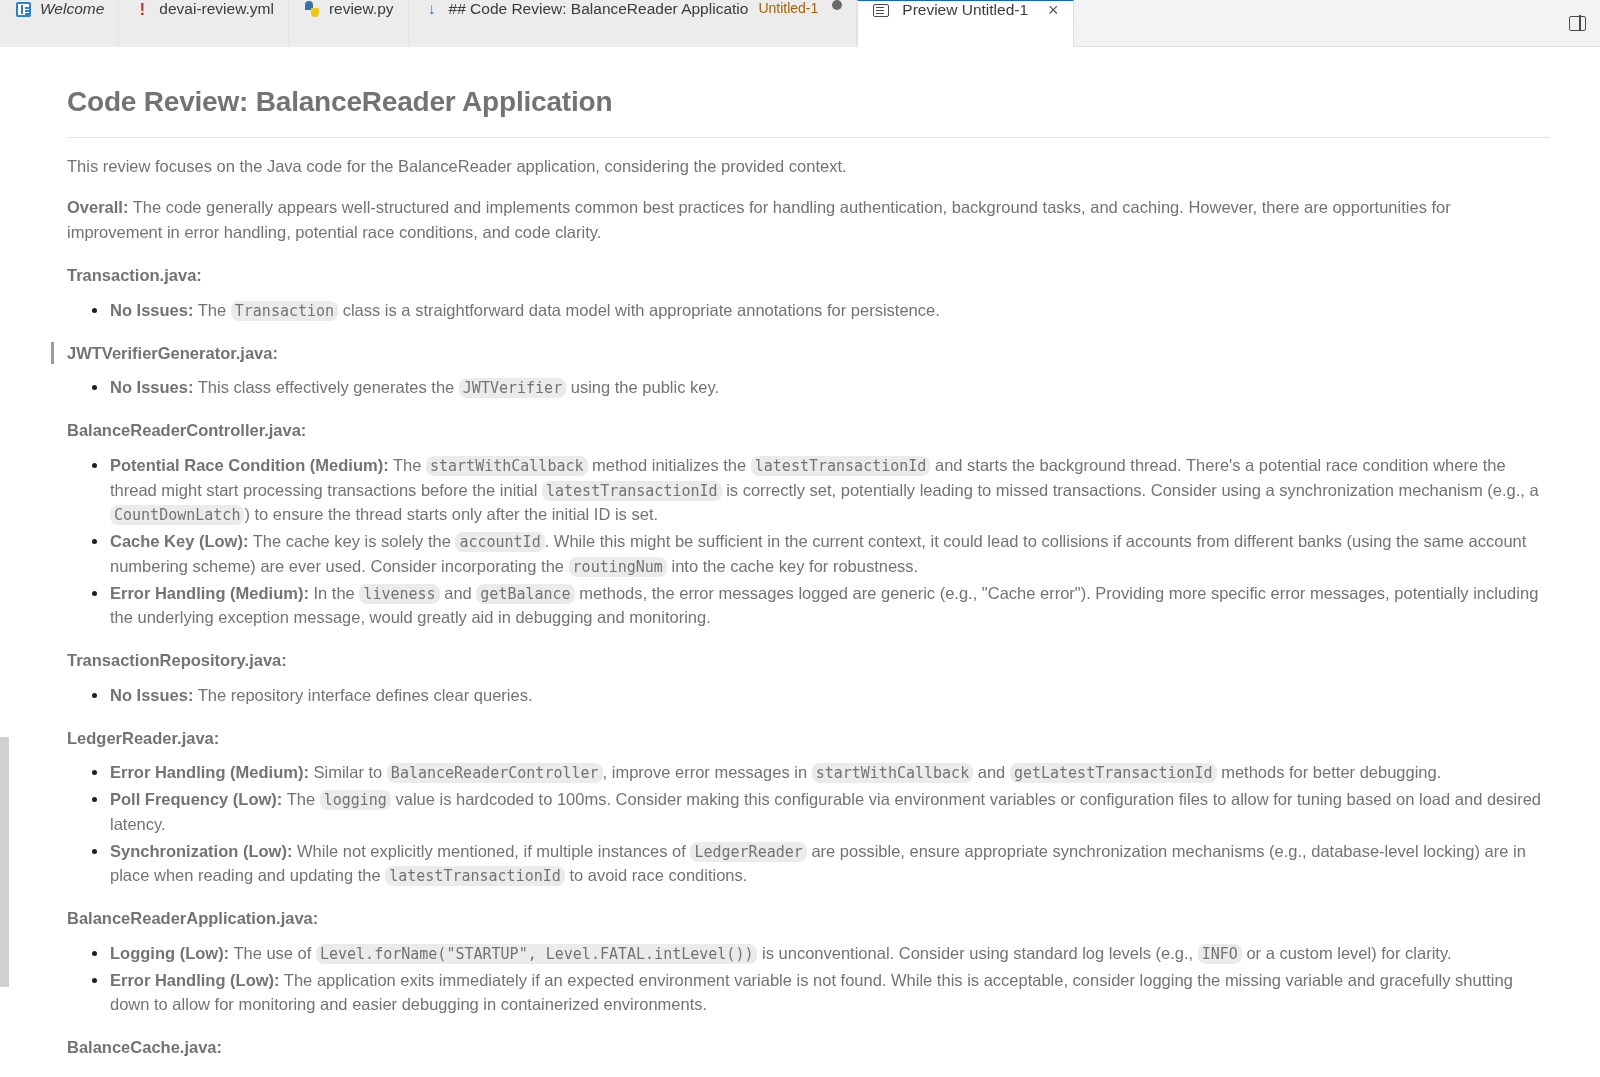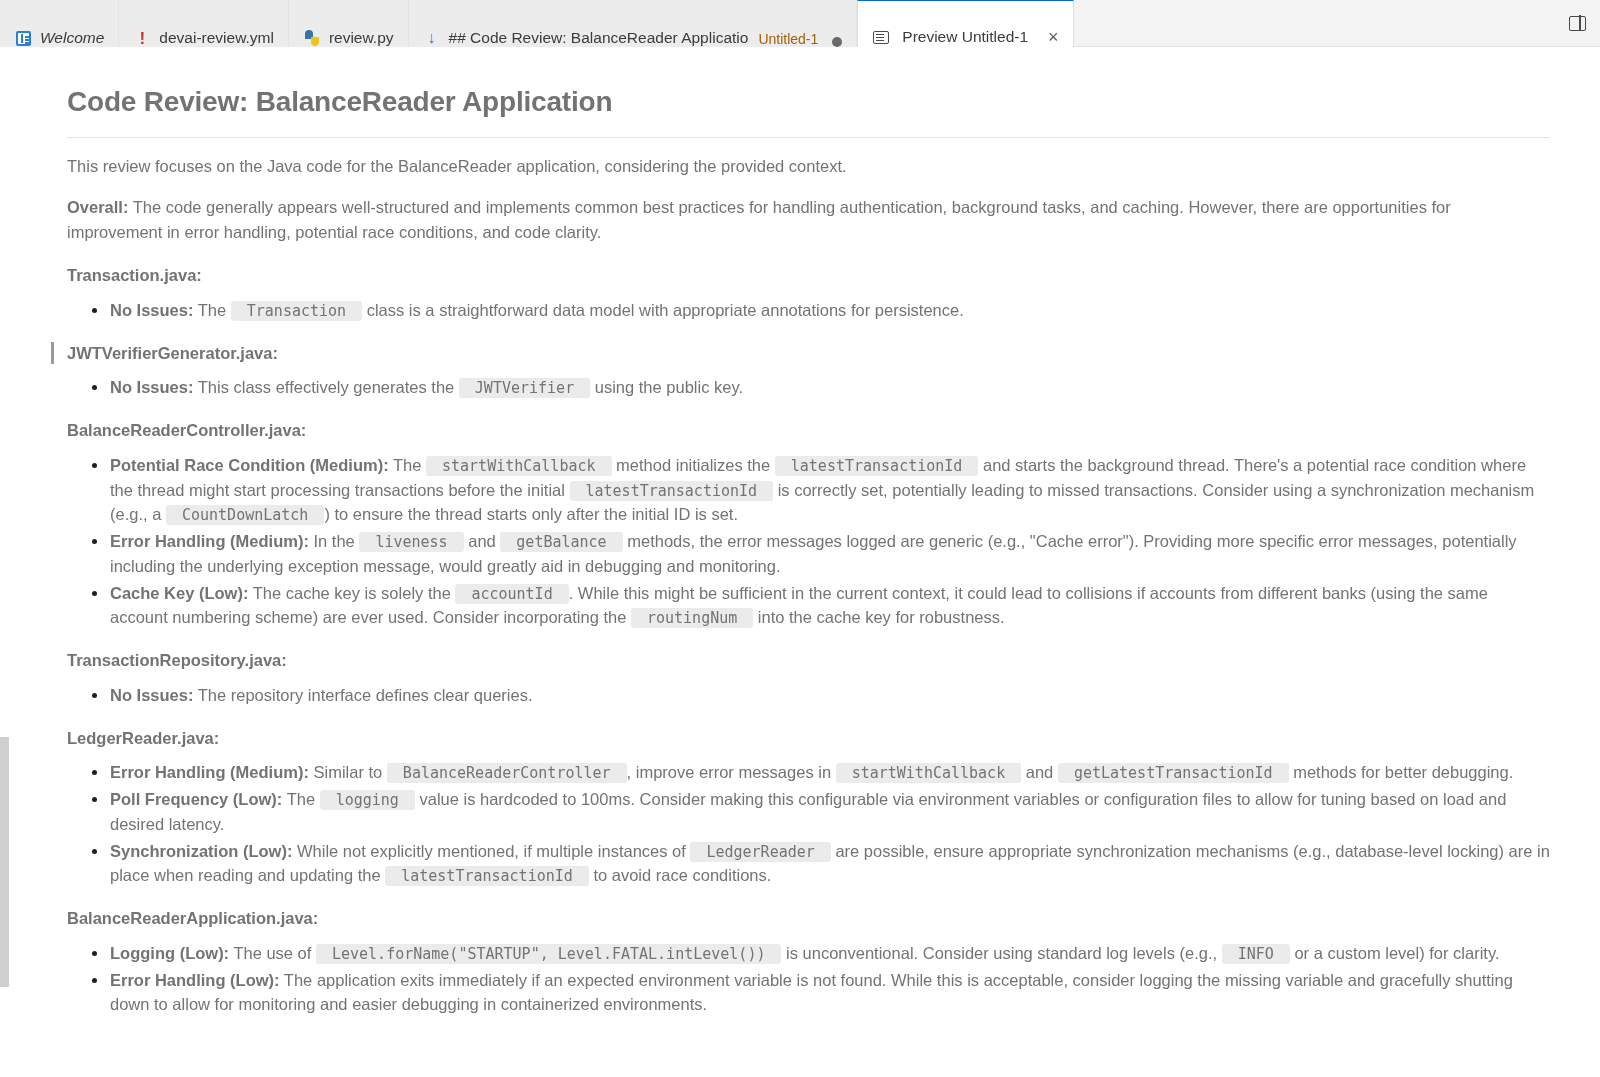--- a/index.html
+++ b/index.html
@@ -15,21 +15,21 @@
   .tabbar {
     display: flex;
     align-items: stretch;
     height: 47px;
     background: #f3f3f3;
     border-bottom: 1px solid #e0e0e0;
     position: relative;
   }
   .tab {
     display: flex;
-    align-items: flex-end;
+    align-items: flex-start;
     gap: 8px;
     padding: 0 14px;
     height: 47px;
     font-size: 16px;
     color: #3b3b3b;
     border-right: 1px solid #e3e3e3;
     background: #ececec;
     white-space: nowrap;
     cursor: pointer;
     position: relative;
@@ -190,22 +190,22 @@
     position: absolute;
     left: -18px; top: 10px;
     width: 5px; height: 5px;
     border-radius: 50%;
     background: #1f1f1f;
   }
   b { font-weight: bold; }
   code {
     font-family: "DejaVu Sans Mono", "Liberation Mono", monospace;
     background: #ebebeb;
-    border-radius: 3px;
-    padding: 1px 16px;
+    border-radius: 8px;
+    padding: 1px 4px;
     font-size: 15px;
     text-align: center;
   }
   .quoted {
     position: relative;
   }
   .quoted:before {
     content: "";
     position: absolute;
     left: -16px;
@@ -285,33 +285,34 @@
         <ul class="bullets">
           <li><b>No Issues:</b><span> The </span><code>Transaction</code><span> class is a straightforward data model with appropriate annotations for persistence.</span></li>
         </ul>
         <p class="section-head quoted">JWTVerifierGenerator.java:</p>
         <ul class="bullets">
           <li class="quoted"><b>No Issues:</b><span> This class effectively generates the </span><code>JWTVerifier</code><span> using the public key.</span></li>
         </ul>
         <p class="section-head">BalanceReaderController.java:</p>
         <ul class="bullets">
           <li><b>Potential Race Condition (Medium):</b><span> The </span><code>startWithCallback</code><span> method initializes the </span><code>latestTransactionId</code><span> and starts the background thread. There's a potential race condition where the thread might start processing transactions before the initial </span><code>latestTransactionId</code><span> is correctly set, potentially leading to missed transactions. Consider using a synchronization mechanism (e.g., a </span><code>CountDownLatch</code><span>) to ensure the thread starts only after the initial ID is set.</span></li>
+          <li><b>Cache Key (Low):</b><span> The cache key is solely the </span><code>accountId</code><span>. While this might be sufficient in the current context, it could lead to collisions if accounts from different banks (using the same account numbering scheme) are ever used. Consider incorporating the </span><code>routingNum</code><span> into the cache key for robustness.</span></li>
           <li><b>Error Handling (Medium):</b><span> In the </span><code>liveness</code><span> and </span><code>getBalance</code><span> methods, the error messages logged are generic (e.g., "Cache error"). Providing more specific error messages, potentially including the underlying exception message, would greatly aid in debugging and monitoring.</span></li>
-          <li><b>Cache Key (Low):</b><span> The cache key is solely the </span><code>accountId</code><span>. While this might be sufficient in the current context, it could lead to collisions if accounts from different banks (using the same account numbering scheme) are ever used. Consider incorporating the </span><code>routingNum</code><span> into the cache key for robustness.</span></li>
         </ul>
         <p class="section-head">TransactionRepository.java:</p>
         <ul class="bullets">
           <li><b>No Issues:</b><span> The repository interface defines clear queries.</span></li>
         </ul>
         <p class="section-head">LedgerReader.java:</p>
         <ul class="bullets">
           <li><b>Error Handling (Medium):</b><span> Similar to </span><code>BalanceReaderController</code><span>, improve error messages in </span><code>startWithCallback</code><span> and </span><code>getLatestTransactionId</code><span> methods for better debugging.</span></li>
           <li><b>Poll Frequency (Low):</b><span> The </span><code>logging</code><span> value is hardcoded to 100ms. Consider making this configurable via environment variables or configuration files to allow for tuning based on load and desired latency.</span></li>
           <li><b>Synchronization (Low):</b><span> While not explicitly mentioned, if multiple instances of </span><code>LedgerReader</code><span> are possible, ensure appropriate synchronization mechanisms (e.g., database-level locking) are in place when reading and updating the </span><code>latestTransactionId</code><span> to avoid race conditions.</span></li>
         </ul>
         <p class="section-head">BalanceReaderApplication.java:</p>
         <ul class="bullets">
           <li><b>Logging (Low):</b><span> The use of </span><code>Level.forName("STARTUP", Level.FATAL.intLevel())</code><span> is unconventional. Consider using standard log levels (e.g., </span><code>INFO</code><span> or a custom level) for clarity.</span></li>
           <li><b>Error Handling (Low):</b><span> The application exits immediately if an expected environment variable is not found. While this is acceptable, consider logging the missing variable and gracefully shutting down to allow for monitoring and easier debugging in containerized environments.</span></li>
         </ul>
+        <p class="section-head">BalanceCache.java:</p>
       </div>
   </div>
 </div>
 
 </body></html>

